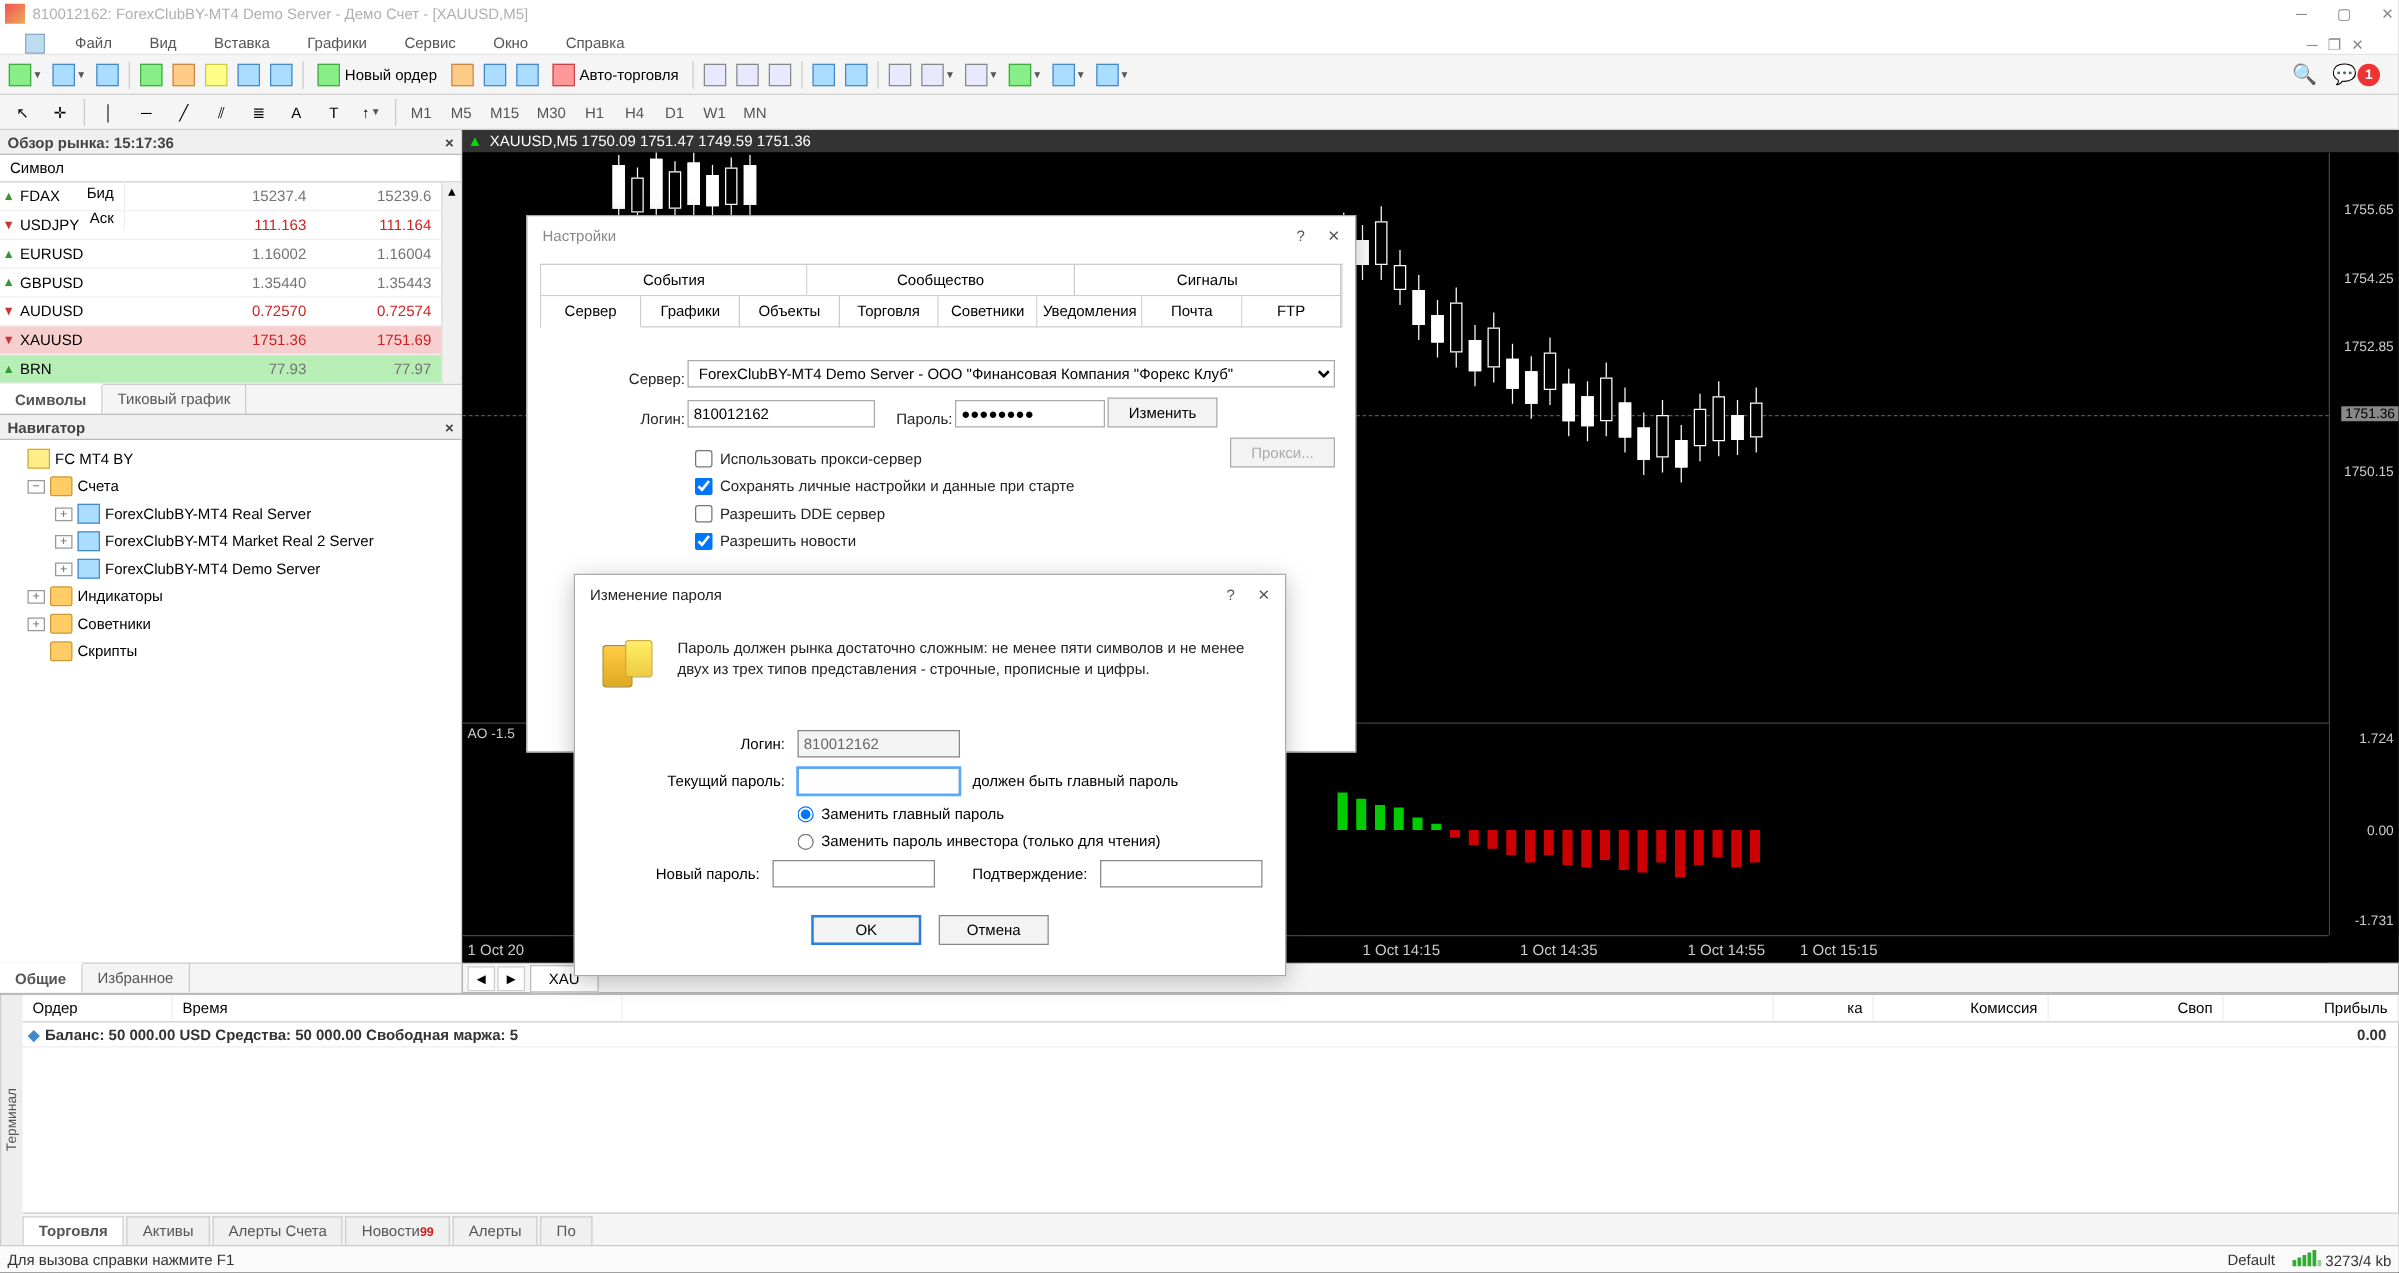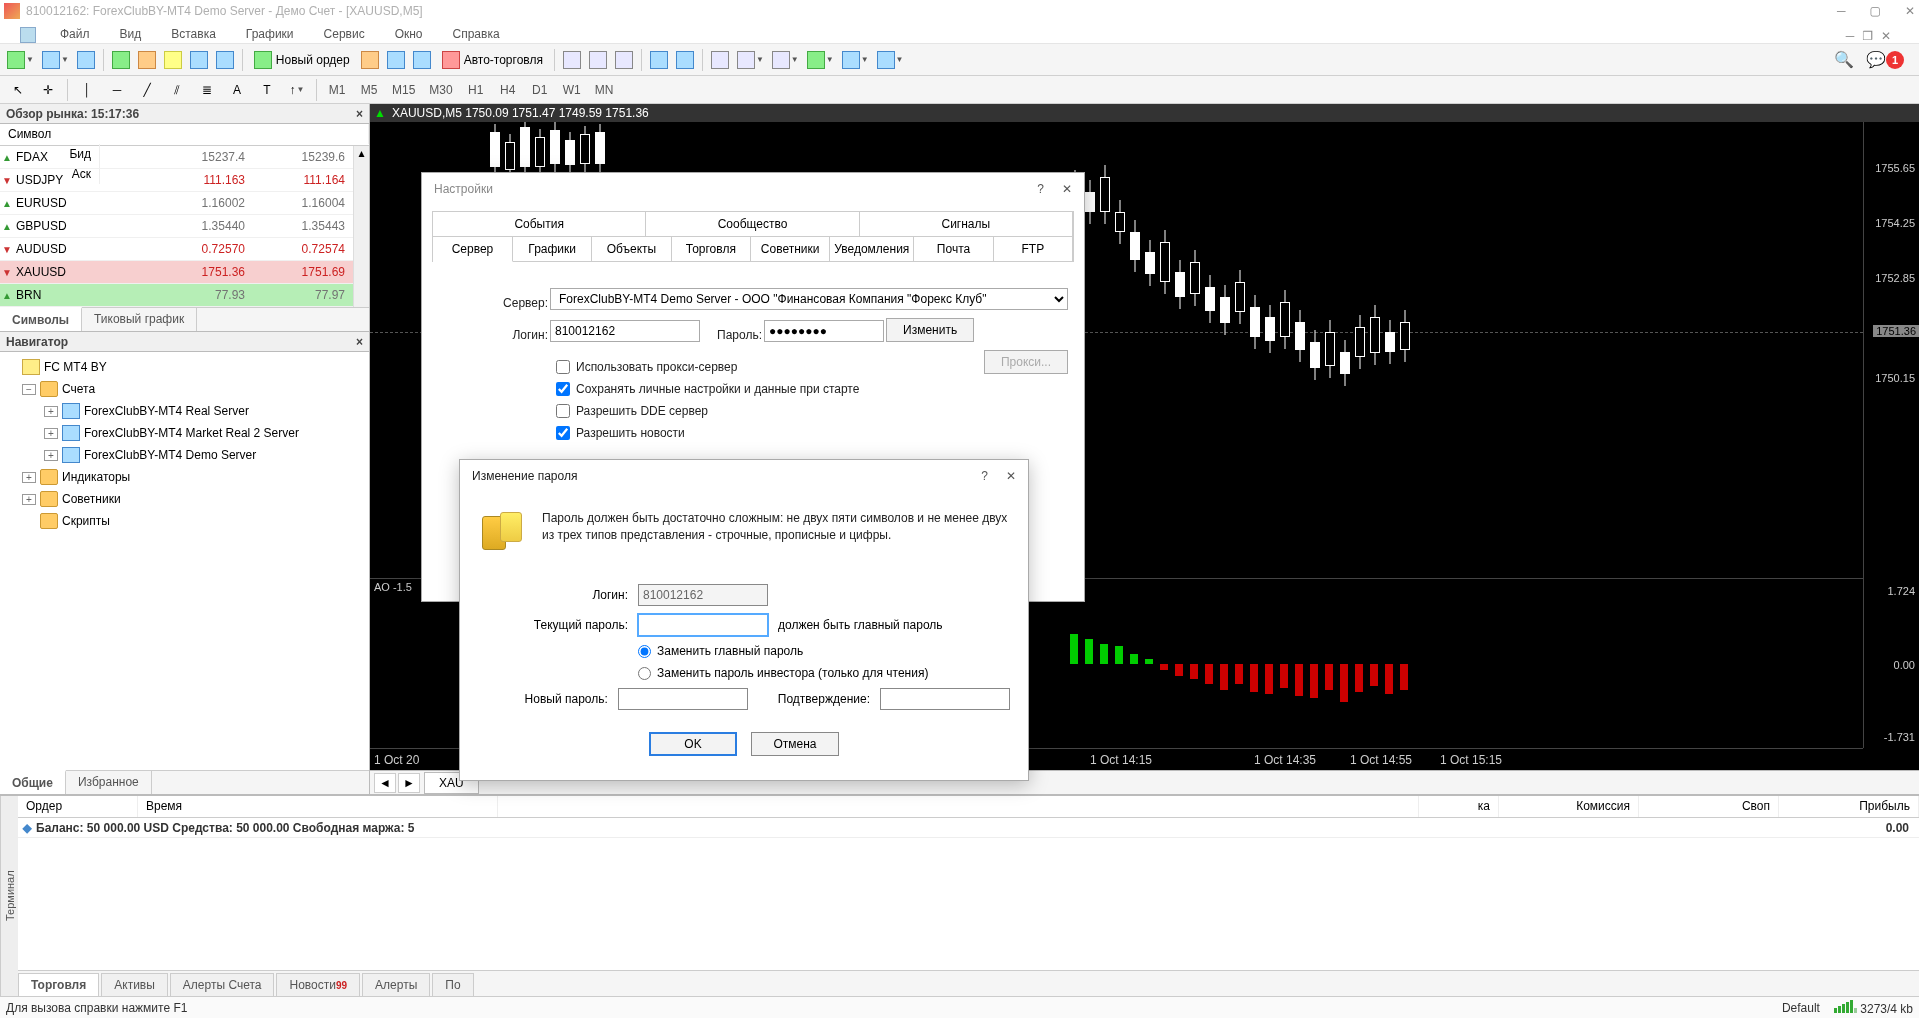--- a/index.html
+++ b/index.html
@@ -610,21 +610,21 @@
             <div class="ind-bar dn" style="left: 985px; height: 28px;"></div>
             <div class="ind-bar dn" style="left: 1000px; height: 22px;"></div>
             <div class="ind-bar dn" style="left: 1015px; height: 30px;"></div>
             <div class="ind-bar dn" style="left: 1030px; height: 26px;"></div>
           </div>
       </div>
 
       <div class="x-axis">
         <span class="x-tick" style="left:4px;">1 Oct 20</span>
         <span class="x-tick" style="left:720px;">1 Oct 14:15</span>
-        <span class="x-tick" style="left:884px;">1 Oct 14:35</span>
+        <span class="x-tick" style="left:846px;">1 Oct 14:35</span>
         <span class="x-tick" style="left:980px;">1 Oct 14:55</span>
         <span class="x-tick" style="left:1070px;">1 Oct 15:15</span>
       </div>
     </div>
     <div class="chart-tabs">
       <span class="ct-btn">◄</span>
       <span class="ct-btn">►</span>
       <span class="ct-tab">XAU</span>
     </div>
   </div>
@@ -750,21 +750,21 @@
       <span>?</span>
       <span>✕</span>
     </div>
   </div>
   <div class="pwd-body">
     <div class="pwd-info">
       <div class="pwd-keys">
           <span class="k1"></span>
           <span class="k2"></span>
         </div>
-      <p>Пароль должен быть достаточно сложным: не двух пяти символов и не менее двух из трех типов представления - строчные, прописные и цифры.</p>
+      <p>Пароль должен рынка достаточно сложным: не менее пяти символов и не менее двух из трех типов представления - строчные, прописные и цифры.</p>
     </div>
     <div class="prow">
       <label class="l">Логин:</label>
       <input type="text" disabled="" value="810012162" style="">
     </div>
     <div class="prow">
       <label class="l">Текущий пароль:</label>
       <input type="password" class="focus" style="">
       <span>должен быть главный пароль</span>
     </div>

